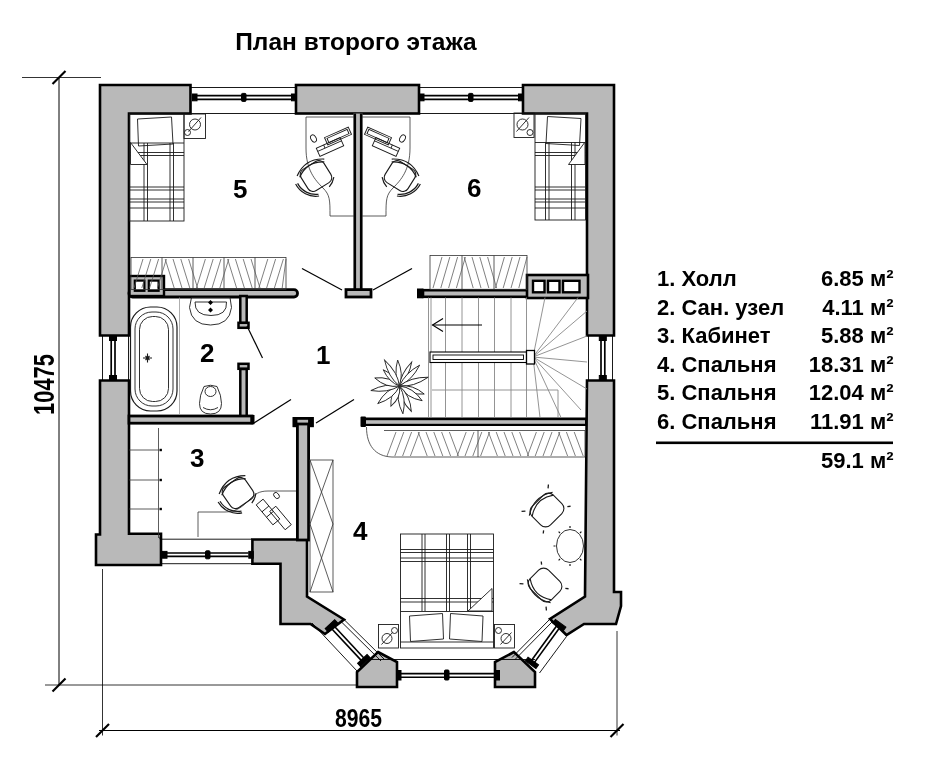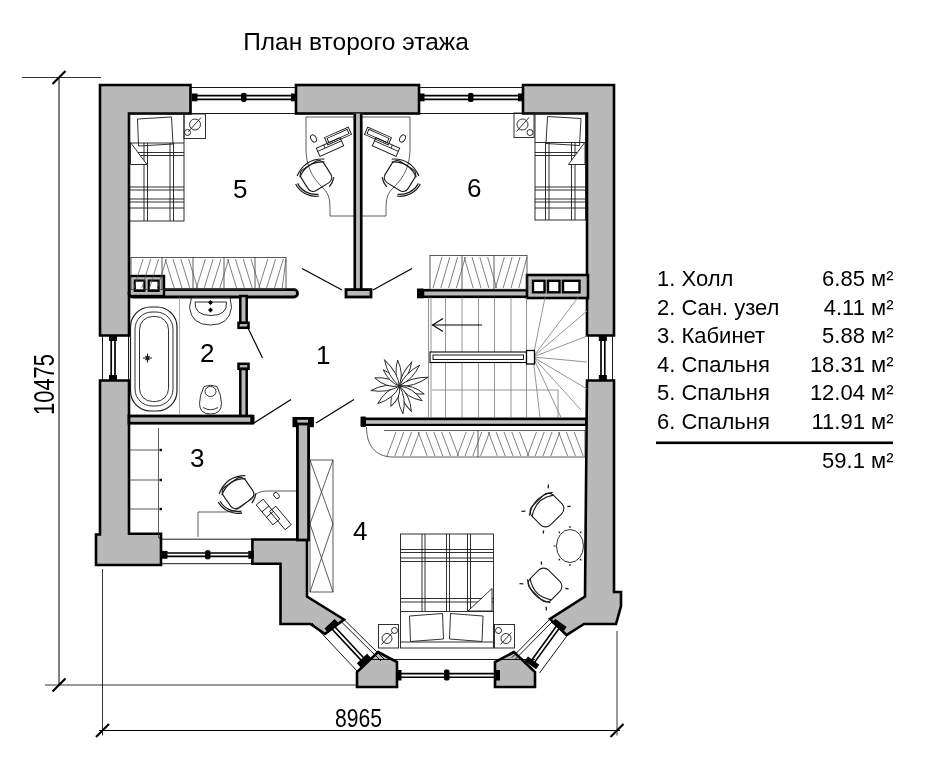--- a/index.html
+++ b/index.html
@@ -1,16 +1,16 @@
 <!DOCTYPE html>
 <html><head>
 <meta charset="utf-8">
 <style>
 html,body{margin:0;padding:0;background:#ffffff;}
-#page{position:relative;width:864px;height:777px;background:#ffffff;font-family:"Liberation Sans",sans-serif;}
+#page{position:relative;width:864px;height:777px;background:#ffffff;font-family:"Liberation Sans",sans-serif;font-weight:bold;}
 svg{position:absolute;left:0;top:0;}
 text{font-family:"Liberation Sans",sans-serif;fill:#000;}
 </style>
 </head>
 <body>
 <div id="page">
 <svg width="940" height="777" viewBox="0 0 940 777">
 
 <text x="356" y="49.5" font-size="24.5" text-anchor="middle">План второго этажа</text>
 

